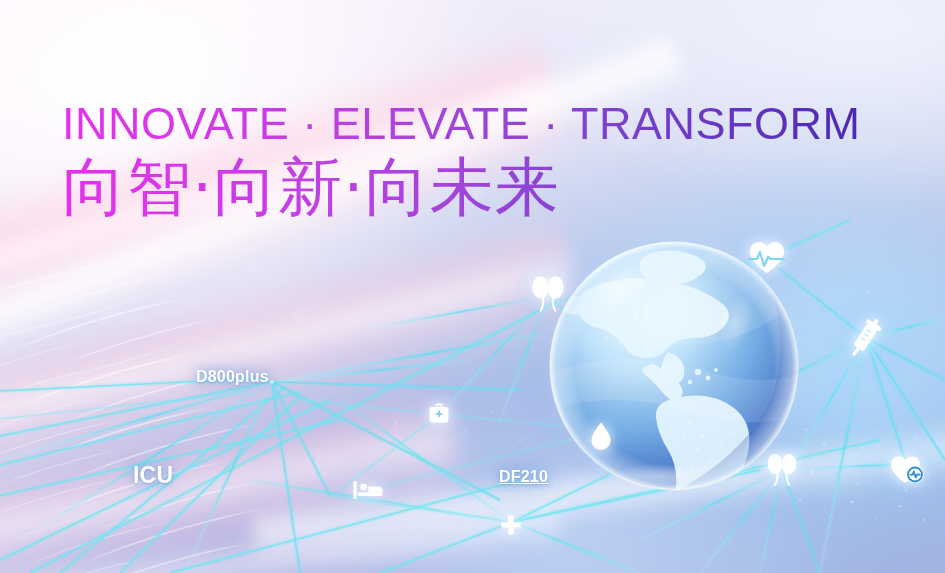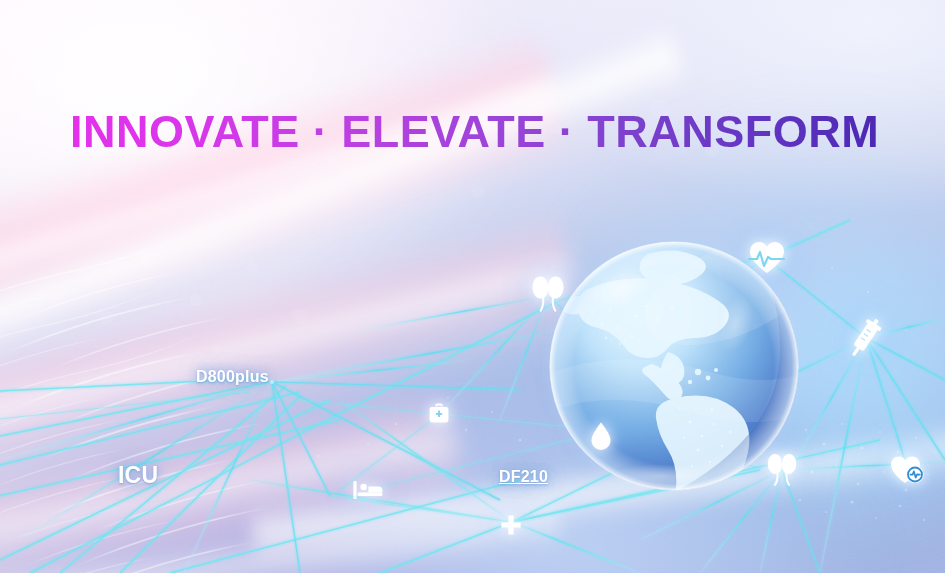--- a/index.html
+++ b/index.html
@@ -51,23 +51,23 @@
     font-weight:bold;
     letter-spacing:.2px;
     text-shadow:0 0 8px rgba(120,170,230,.85), 0 0 18px rgba(120,170,230,.55), 0 1px 2px rgba(80,110,180,.45);
     white-space:nowrap;
     user-select:none;
   }
 
   
   #headline{position:absolute;left:62px;top:98px;}
   .hl{
-    margin:8px;
+    margin:0;
     white-space:nowrap;
-    font-weight:bold;
+    font-weight:normal;
     background-image:linear-gradient(90deg,#e431ec 0%,#d936ea 14%,#c13fe4 32%,#9d44d9 52%,#7b41cc 70%,#6134c2 86%,#4c28b4 100%);
     -webkit-background-clip:text;
     background-clip:text;
     color:transparent;
     -webkit-text-fill-color:transparent;
   }
   #line-en{
     font-size:45px;
     line-height:52px;
     letter-spacing:.5px;
@@ -522,21 +522,22 @@
         <circle cx="26" cy="21.5" r="8.6" fill="#ffffff"></circle>
         <circle cx="26" cy="21.5" r="7" fill="none" stroke="#2f8fd6" stroke-width="1.8"></circle>
         <path d="M21.4 21.6h2.2l1.3-3.2 1.8 6.2 1.6-3.4 1 .4h1.6" stroke="#2f8fd6" stroke-width="1.7" fill="none" stroke-linecap="round" stroke-linejoin="round"></path>
       </svg>
     </div>
 
   </div>
 
   <div class="layer">
     <span class="tag" style="left:196px;top:368px;font-size:16px;">D800plus</span>
-    <span class="tag" style="left:118px;top:462px;font-size:23px;">ICU</span>
+    <span class="tag" style="left:133px;top:462px;font-size:23px;">ICU</span>
     <span class="tag" style="left:499px;top:468px;font-size:16px;text-decoration:underline;">DF210</span>
   </div>
 
   <div id="headline">
     <div class="hl" id="line-en">INNOVATE · ELEVATE · TRANSFORM</div>
+    <div class="hl" id="line-cn">向智·向新·向未来</div>
   </div>
 
 </div>
 
 </body></html>

